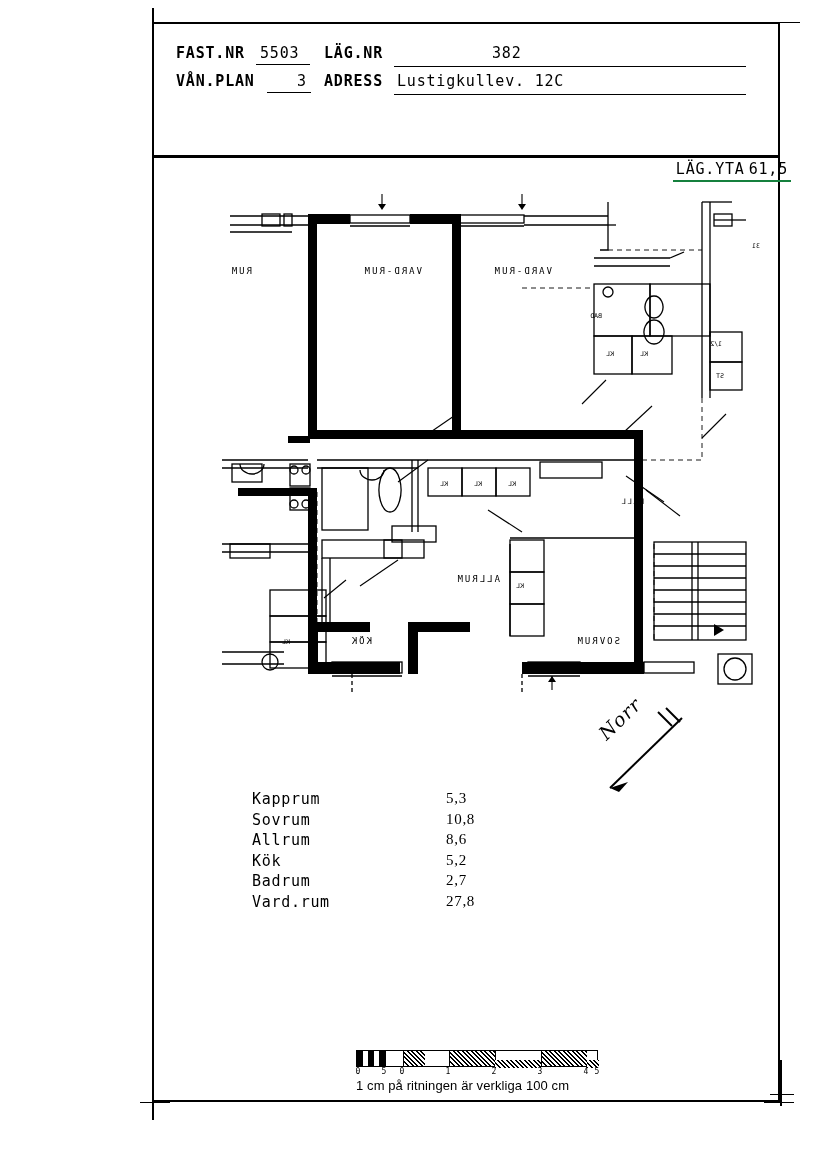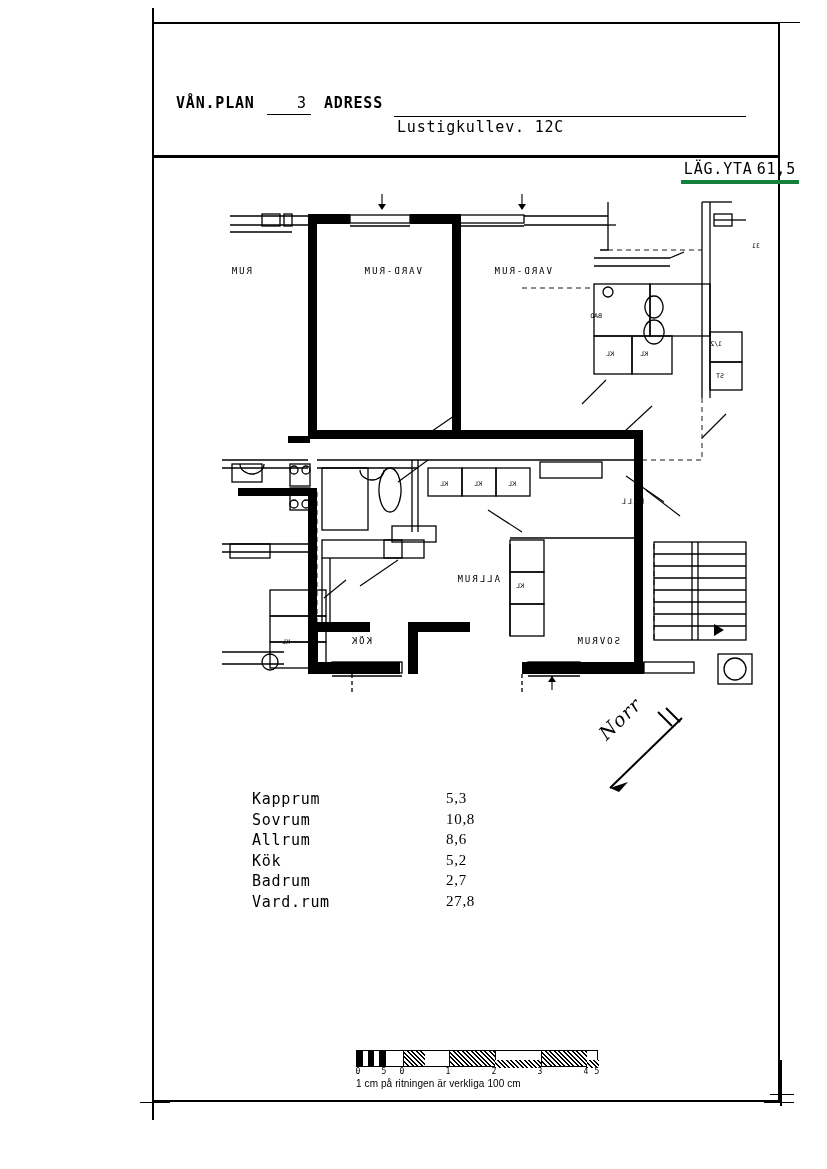--- a/index.html
+++ b/index.html
@@ -80,26 +80,26 @@
   .hdr-rule {
     position: absolute;
     border-bottom: 1.6px solid #000;
     height: 0;
   }
   .hdr-rule.thin { border-bottom: 1.1px solid #000; }
 
   
   #lagyta {
     position: absolute;
-    right: 28px;
+    right: 36px;
     top: 160px;
     font-size: 15px;
     letter-spacing: 0.8px;
     white-space: nowrap;
-    border-bottom: 4px solid #15803d;
+    border-bottom: 2px solid #15803d;
     padding: 0 3px 2px 3px;
   }
 
   
   #plan {
     position: absolute;
     left: 222px;
     top: 192px;
     width: 560px;
     height: 500px;
@@ -197,21 +197,21 @@
   }
   #scalebar .skala-title {
     margin-top: 1px;
     font-family: "Liberation Sans", sans-serif;
     font-size: 15.5px;
     font-weight: 400;
     letter-spacing: 0.3px;
   }
   #scalebar .skala-sub {
     font-family: "Liberation Sans", sans-serif;
-    font-size: 10px;
+    font-size: 13px;
     letter-spacing: 0.1px;
     margin-top: 0px;
   }
 </style>
 </head>
 <body>
 
 <div id="page">
 
   <div id="frame-outer"></div>
@@ -219,27 +219,35 @@
   <div class="crop-v" style="left:152px;top:8px;height:20px;"></div>
   <div class="crop-h" style="left:770px;top:22px;width:30px;"></div>
   <div class="crop-v" style="left:152px;top:1092px;height:28px;"></div>
   <div class="crop-h" style="left:140px;top:1102px;width:30px;"></div>
   <div class="crop-h" style="left:764px;top:1102px;width:30px;"></div>
   <div class="crop-v" style="left:780px;top:1060px;height:46px;"></div>
   <div class="crop-h" style="left:770px;top:1094px;width:24px;"></div>
 
   <div id="titleblock">
 
-
-    <div class="hdr-row" style="top:66px;">
+    <div class="hdr-row" style="top:16px;">
+      <span class="hdr-label" style="left:24px;">FAST.NR</span>
+      <span class="hdr-value" style="left:108px;">5503</span>
+      <span class="hdr-rule" style="left:104px;top:26px;width:54px;"></span>
+      <span class="hdr-label" style="left:172px;">LÄG.NR</span>
+      <span class="hdr-value" style="left:340px;">382</span>
+      <span class="hdr-rule thin" style="left:242px;top:28px;width:352px;"></span>
+    </div>
+
+    <div class="hdr-row" style="top:44px;">
       <span class="hdr-label" style="left:24px;">VÅN.PLAN</span>
       <span class="hdr-value" style="left:145px;">3</span>
       <span class="hdr-rule" style="left:115px;top:26px;width:44px;"></span>
       <span class="hdr-label" style="left:172px;">ADRESS</span>
-      <span class="hdr-value" style="left:245px;margin-top:24px;">Lustigkullev. 12C</span>
+      <span class="hdr-value" style="left:245px;">Lustigkullev. 12C</span>
       <span class="hdr-rule thin" style="left:242px;top:28px;width:352px;"></span>
     </div>
 
   </div>
 
   <div id="lagyta">
     <span>LÄG.YTA</span><span style="display:inline-block;width:4px;"></span><span>61,5</span>
   </div>
 
   <div id="plan">

